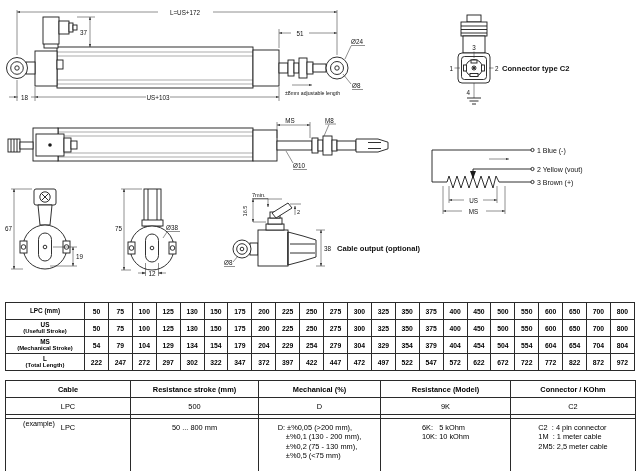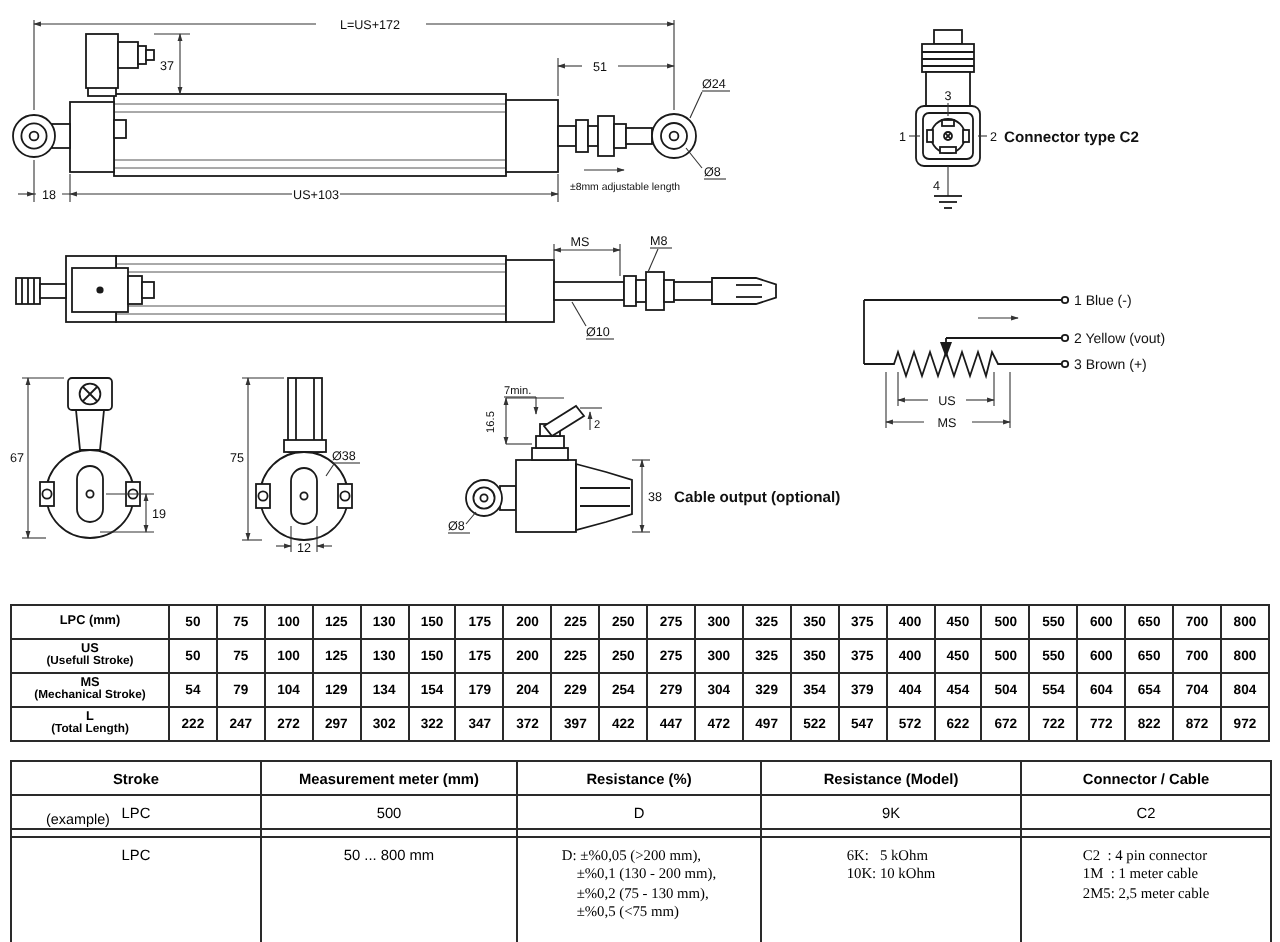--- a/index.html
+++ b/index.html
@@ -22,22 +22,22 @@
     padding:0;height:16px;font-size:6.8px;font-weight:bold;color:#000;}
   .stroke-table td.label-cell{width:78px;font-size:6.4px;line-height:1.1;}
   .stroke-table td .sub{font-size:5.9px;font-weight:bold;}
 
   .spec-table{position:absolute;left:5px;top:380px;width:630px;}
   .spec-table th,.spec-table td{border:1px solid #2a2a2a;padding:0;text-align:center;color:#000;}
   .spec-table th{height:16px;font-size:7.4px;font-weight:bold;}
   .spec-table tr.example td{height:16px;font-size:7.4px;font-weight:normal;position:relative;}
   .spec-table tr.gap td{height:3px;border-top:1px solid #2a2a2a;border-bottom:1px solid #2a2a2a;}
   .spec-table tr.detail td{height:50px;vertical-align:top;padding-top:4px;font-size:7.4px;font-weight:normal;}
-  .pre{display:inline-block;text-align:left;white-space:pre;font-size:7.4px;line-height:1.25;font-family:Liberation Serif, serif;}
-  .ex-prefix{position:absolute;left:5px;top:7px;font-size:7.2px;padding-left:12px;}
+  .pre{display:inline-block;text-align:left;white-space:pre;font-size:7.4px;line-height:1.25;}
+  .ex-prefix{position:absolute;left:5px;top:21px;font-size:7.2px;padding-left:12px;}
 </style>
 </head>
 <body>
 
 
 
 <svg width="640" height="300" viewBox="0 0 640 300">
   <defs>
     <marker id="arr" viewBox="0 0 10 10" refX="9" refY="5" markerWidth="7" markerHeight="7" orient="auto-start-reverse">
       <path d="M0,1.8 L10,5 L0,8.2 z" fill="#333"></path>
@@ -434,25 +434,25 @@
 <table class="spec-table">
   <colgroup>
     <col style="width:125px">
       <col style="width:128px">
       <col style="width:122px">
       <col style="width:130px">
       <col style="width:125px">
   </colgroup>
   <tbody>
     <tr>
-      <th>Stroke</th>
-      <th>Measurement meter (mm)</th>
-      <th>Resistance (%)</th>
+      <th>Cable</th>
+      <th>Resistance stroke (mm)</th>
+      <th>Mechanical (%)</th>
       <th>Resistance (Model)</th>
-      <th>Connector / Cable</th>
+      <th>Connector / KOhm</th>
     </tr>
     <tr class="example">
       <td>
         <span class="ex-prefix">(example)</span>
         <span>LPC</span>
       </td>
       <td>500</td>
       <td>D</td>
       <td>9K</td>
       <td>C2</td>

